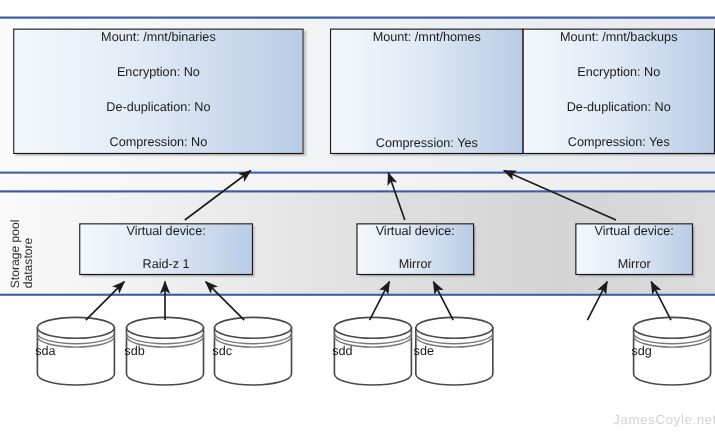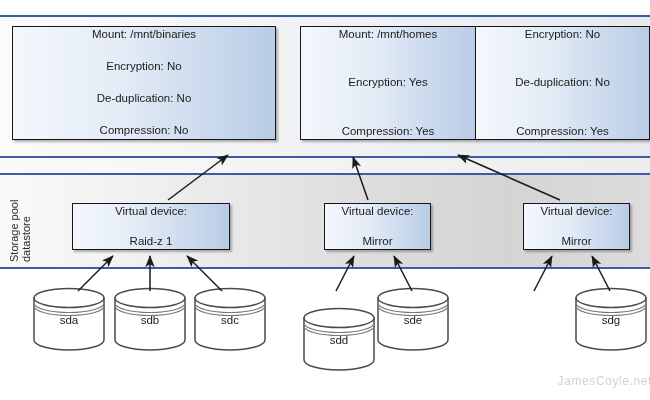--- a/index.html
+++ b/index.html
@@ -72,27 +72,27 @@
   #vdev-1{left:324px;top:203px;width:107px;height:47px;}
   #vdev-2{left:523px;top:203px;width:107px;height:47px;}
 
   
   .disk{
     position:absolute;width:74px;height:62px;
   }
   .disk svg{display:block;overflow:visible;}
   .disk-label{
     position:absolute;left:0;width:74px;top:26px;
-    text-align:center;font-size:11.5px;color:#1a1a1a;
+    text-align:left;font-size:11.5px;color:#1a1a1a;
     pointer-events:none;
   }
   #disk-0{left:32px;top:288px;}
   #disk-1{left:113px;top:288px;}
   #disk-2{left:193px;top:288px;}
-  #disk-3{left:302px;top:288px;margin-top:20px;}
+  #disk-3{left:302px;top:288px;}
   #disk-4{left:376px;top:288px;}
   #disk-5{left:499px;top:288px;}
   #disk-6{left:574px;top:288px;}
 
   
   #connectors{position:absolute;left:0;top:0;width:650px;height:400px;pointer-events:none;}
 
   
   #watermark{
     position:absolute;right:-2px;top:374px;
@@ -120,25 +120,25 @@
 
   <div class="node dataset-box" id="dataset-0">
     <span class="ln">Mount: /mnt/binaries</span>
     <span class="ln">Encryption: No</span>
     <span class="ln">De-duplication: No</span>
     <span class="ln">Compression: No</span>
   </div>
 
   <div class="node dataset-box" id="dataset-1">
     <span class="ln">Mount: /mnt/homes</span>
-    <span class="ln">Encryption: Yes</span>
     <span class="ln">Compression: Yes</span>
   </div>
 
   <div class="node dataset-box" id="dataset-2">
+    <span class="ln">Mount: /mnt/backups</span>
     <span class="ln">Encryption: No</span>
     <span class="ln">De-duplication: No</span>
     <span class="ln">Compression: Yes</span>
   </div>
 
   <div class="node vdev-box" id="vdev-0">
     <span class="ln">Virtual device:</span>
     <span class="ln">Raid-z 1</span>
   </div>
 

